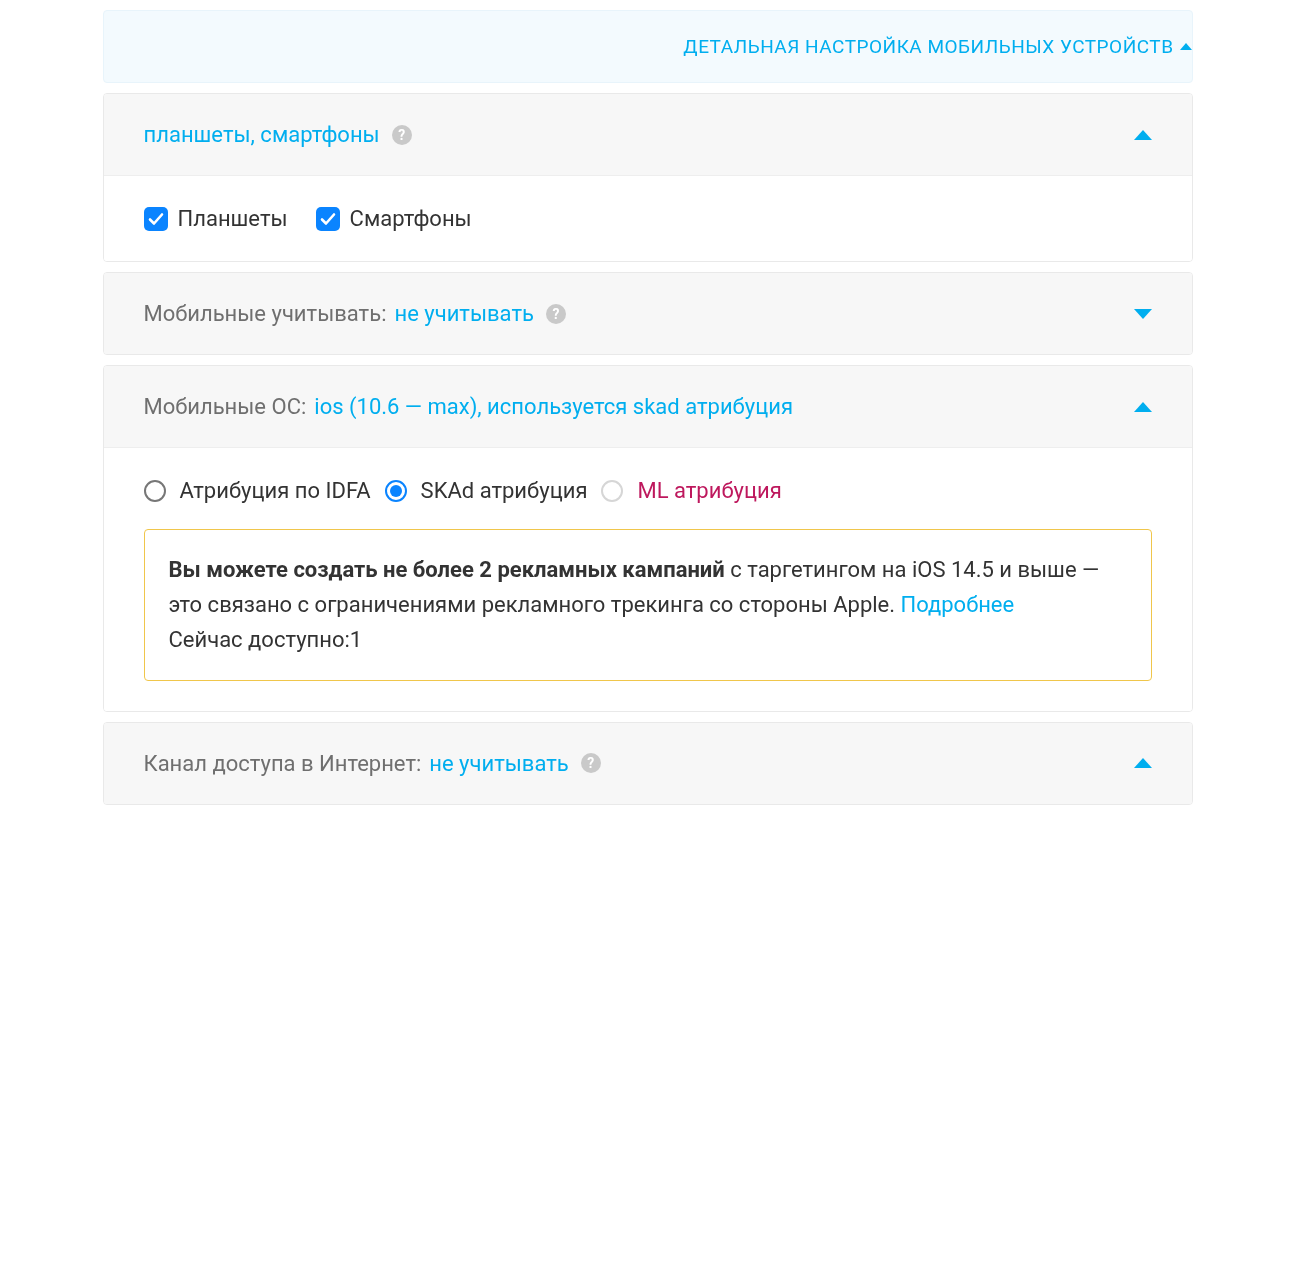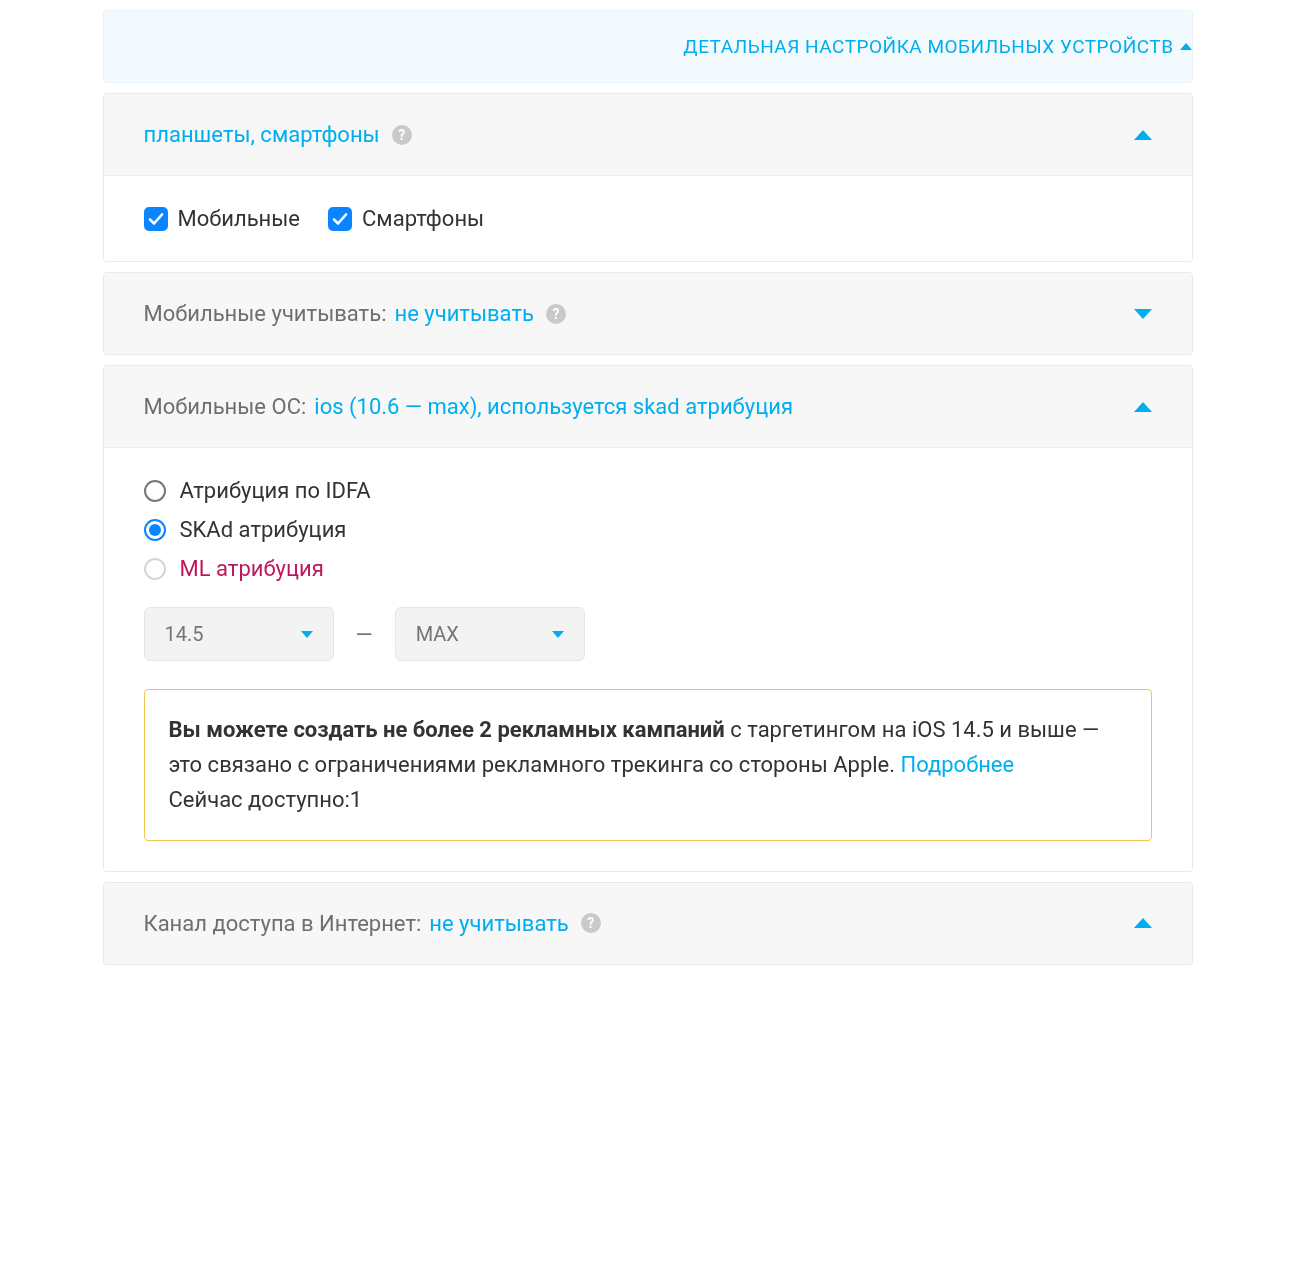--- a/index.html
+++ b/index.html
@@ -75,21 +75,21 @@
     background: #0a84ff;
     border-radius: 5px;
     display: inline-flex;
     align-items: center;
     justify-content: center;
     color: #fff;
   }
   .checkbox svg { width: 16px; height: 16px; }
 
   
-  .radio-list { display: flex; flex-direction: column; gap: 14px; margin-bottom: 26px; }
+  .radio-list { display: flex; flex-direction: row; gap: 14px; margin-bottom: 26px; }
   .radio-item { display: inline-flex; align-items: center; gap: 14px; font-size: 22px; color: #333; }
   .radio-item.disabled { color: #be185d; }
   .radio {
     width: 22px; height: 22px;
     border: 2px solid #777;
     border-radius: 50%;
     display: inline-flex;
     align-items: center;
     justify-content: center;
     background: #fff;
@@ -167,21 +167,21 @@
       <span class="caret-up"></span>
     </div>
     <div class="panel-body">
       <div class="checkbox-row">
         <label class="checkbox-item">
           <span class="checkbox">
             <svg viewBox="0 0 16 16">
                 <path d="M2 8.5 L6 12.5 L14 3.5" stroke="#fff" stroke-width="2.6" fill="none" stroke-linecap="round" stroke-linejoin="round"></path>
               </svg>
           </span>
-          <span>Мобильные</span>
+          <span>Планшеты</span>
         </label>
         <label class="checkbox-item">
           <span class="checkbox">
             <svg viewBox="0 0 16 16">
                 <path d="M2 8.5 L6 12.5 L14 3.5" stroke="#fff" stroke-width="2.6" fill="none" stroke-linecap="round" stroke-linejoin="round"></path>
               </svg>
           </span>
           <span>Смартфоны</span>
         </label>
       </div>
@@ -219,31 +219,20 @@
               <span class="radio-dot"></span>
             </span>
           <span>SKAd атрибуция</span>
         </label>
         <label class="radio-item disabled">
           <span class="radio disabled"></span>
           <span>ML атрибуция</span>
         </label>
       </div>
 
-      <div class="selects-row">
-        <div class="select-box">
-          <span>14.5</span>
-          <span class="caret-down sm"></span>
-        </div>
-        <span class="dash">—</span>
-        <div class="select-box">
-          <span>MAX</span>
-          <span class="caret-down sm"></span>
-        </div>
-      </div>
 
       <div class="warn-box">
         <div>
           <b>Вы можете создать не более 2 рекламных кампаний</b><span> с таргетингом на iOS 14.5 и выше — это связано с ограничениями рекламного трекинга со стороны Apple. </span><span class="link">Подробнее</span>
         </div>
         <div>Сейчас доступно:1</div>
       </div>
 
     </div>
   </div>

